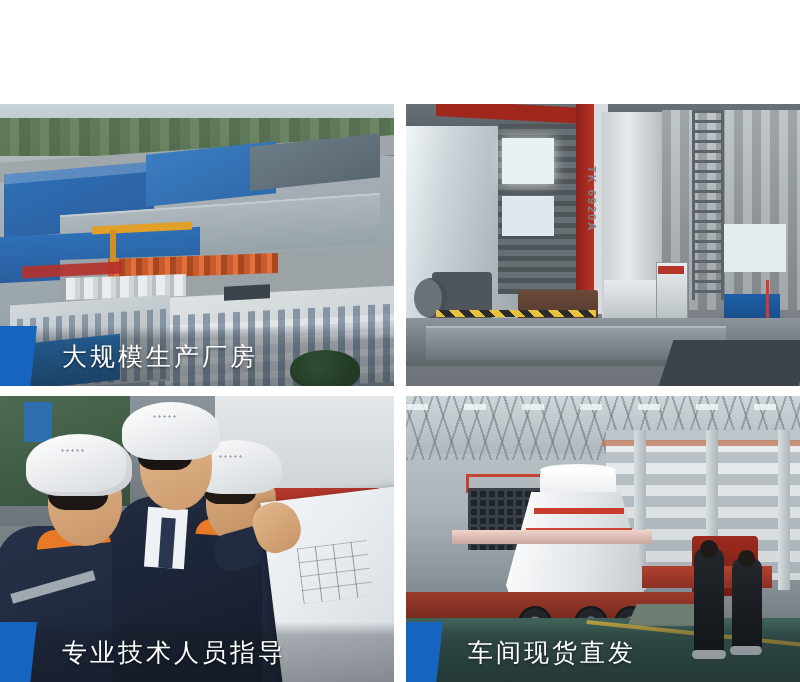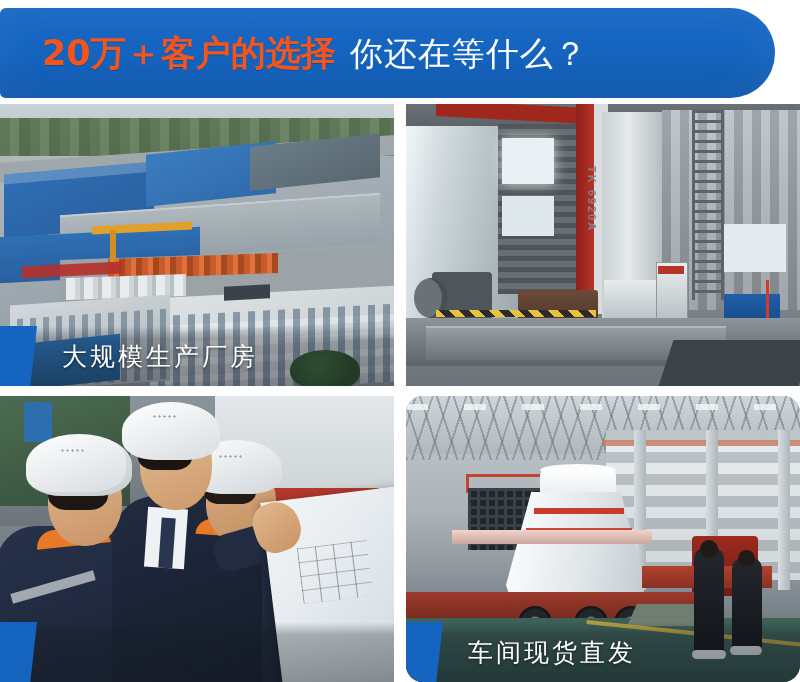--- a/index.html
+++ b/index.html
@@ -28,21 +28,21 @@
     margin-left:14px;white-space:nowrap;letter-spacing:1px;
     font-family:"DejaVu Sans","Liberation Sans",sans-serif;
   }
 
   
   .grid{position:absolute;left:0;top:104px;width:800px;height:578px;}
   .cell{position:absolute;overflow:hidden;background:#8a9097;}
   .c1{left:0;top:0;width:394px;height:282px;}
   .c2{left:406px;top:0;width:394px;height:282px;}
   .c3{left:0;top:292px;width:394px;height:286px;}
-  .c4{left:406px;top:292px;width:394px;height:286px;border-radius:17px;}
+  .c4{left:406px;top:292px;width:394px;height:286px;}
 
   .photo{position:absolute;inset:0;overflow:hidden;}
 
   
   .capbar{
     position:absolute;left:0;right:0;bottom:0;height:60px;
     background:linear-gradient(180deg,rgba(20,26,34,.0) 0%,rgba(20,26,34,.30) 22%,rgba(20,26,34,.42) 100%);
     display:flex;align-items:center;
   }
   .captab{
@@ -204,26 +204,20 @@
   .p4 .headB{position:absolute;left:332px;top:154px;width:17px;height:17px;background:#1f1c18;border-radius:50%;}
   .p4 .shoeA{position:absolute;left:286px;top:254px;width:34px;height:9px;background:#d9dee1;border-radius:5px;}
   .p4 .shoeB{position:absolute;left:324px;top:250px;width:32px;height:9px;background:#cfd5d8;border-radius:5px;}
   .p4 .ramp{position:absolute;left:226px;top:208px;width:70px;height:22px;background:#6f7d72;transform:skewX(-24deg);}
 </style>
 </head>
 <body>
 
 <div class="page">
 
-  <div class="banner">
-    <div class="inner">
-      <span class="ttl-orange">20万＋客户的选择</span>
-      <span class="ttl-white">你还在等什么？</span>
-    </div>
-  </div>
 
   <div class="grid">
 
     <div class="cell c1">
       <div class="photo p1">
         <div class="sky"></div>
         <div class="trees"></div>
         <div class="road"></div>
         <div class="bldgA"></div>
         <div class="bldgB"></div>
@@ -311,20 +305,21 @@
         <div class="hat1"></div>
         <div class="hatdots hd1"></div>
         <div class="refl"></div>
         <div class="arm"></div>
         <div class="blueprint"></div>
         <div class="bpink"></div>
         <div class="hand"></div>
       </div>
       <div class="capbar">
         <div class="captab"></div>
+        <span class="captxt">专业技术人员指导</span>
       </div>
     </div>
 
     <div class="cell c4">
       <div class="photo p4">
         <div class="roof"></div>
         <div class="trussroof"></div>
         <div class="lights"></div>
         <div class="wallback"></div>
         <div class="wallribs"></div>

